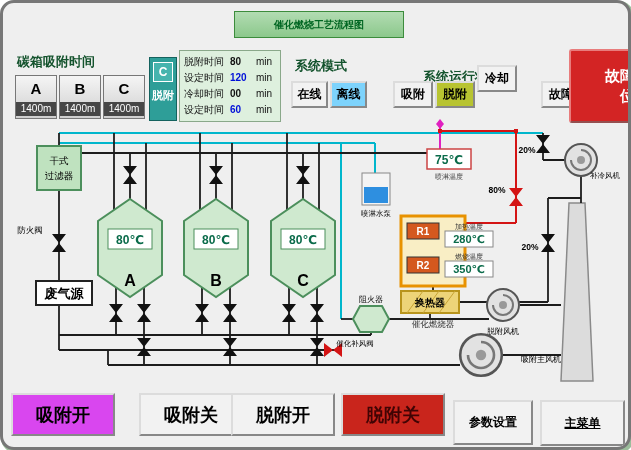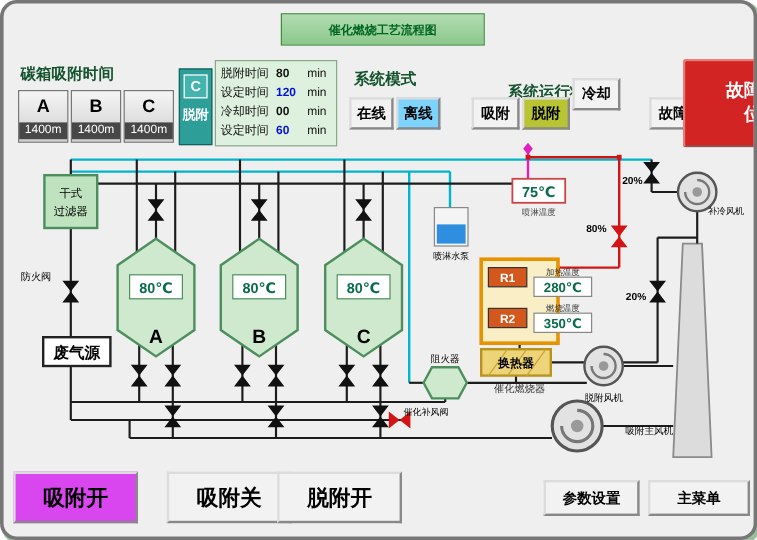--- a/index.html
+++ b/index.html
@@ -254,16 +254,17 @@
     <text x="500" y="331" text-anchor="middle" font-size="8">脱附风机</text>
     <g transform="translate(478,352) scale(1.3)">
       <use href="#fan"></use>
     </g>
     <text x="538" y="359" text-anchor="middle" font-size="8">吸附主风机</text>
   </svg>
 
   <div class="abs btn bigbtn adsorb-on" style="left:8px;top:390px;width:104px;height:43px;">吸附开</div>
   <div class="abs btn bigbtn" style="left:118px;top:390px;width:104px;height:43px;margin-left:18px;">吸附关</div>
   <div class="abs btn bigbtn" style="left:228px;top:390px;width:104px;height:43px;">脱附开</div>
-  <div class="abs btn" style="left:450px;top:397px;width:80px;height:30px;font-size:12px;">参数设置</div>
-  <div class="abs btn" style="left:537px;top:397px;width:85px;height:30px;font-size:12px;">主菜单</div>
+  <div class="abs btn bigbtn desorb-off" style="left:338px;top:390px;width:104px;height:43px;">脱附关</div>
+  <div class="abs btn" style="left:450px;top:397px;width:80px;height:45px;font-size:12px;">参数设置</div>
+  <div class="abs btn" style="left:537px;top:397px;width:85px;height:46px;font-size:12px;text-decoration:underline;">主菜单</div>
 
 </div>
 
 </body></html>

